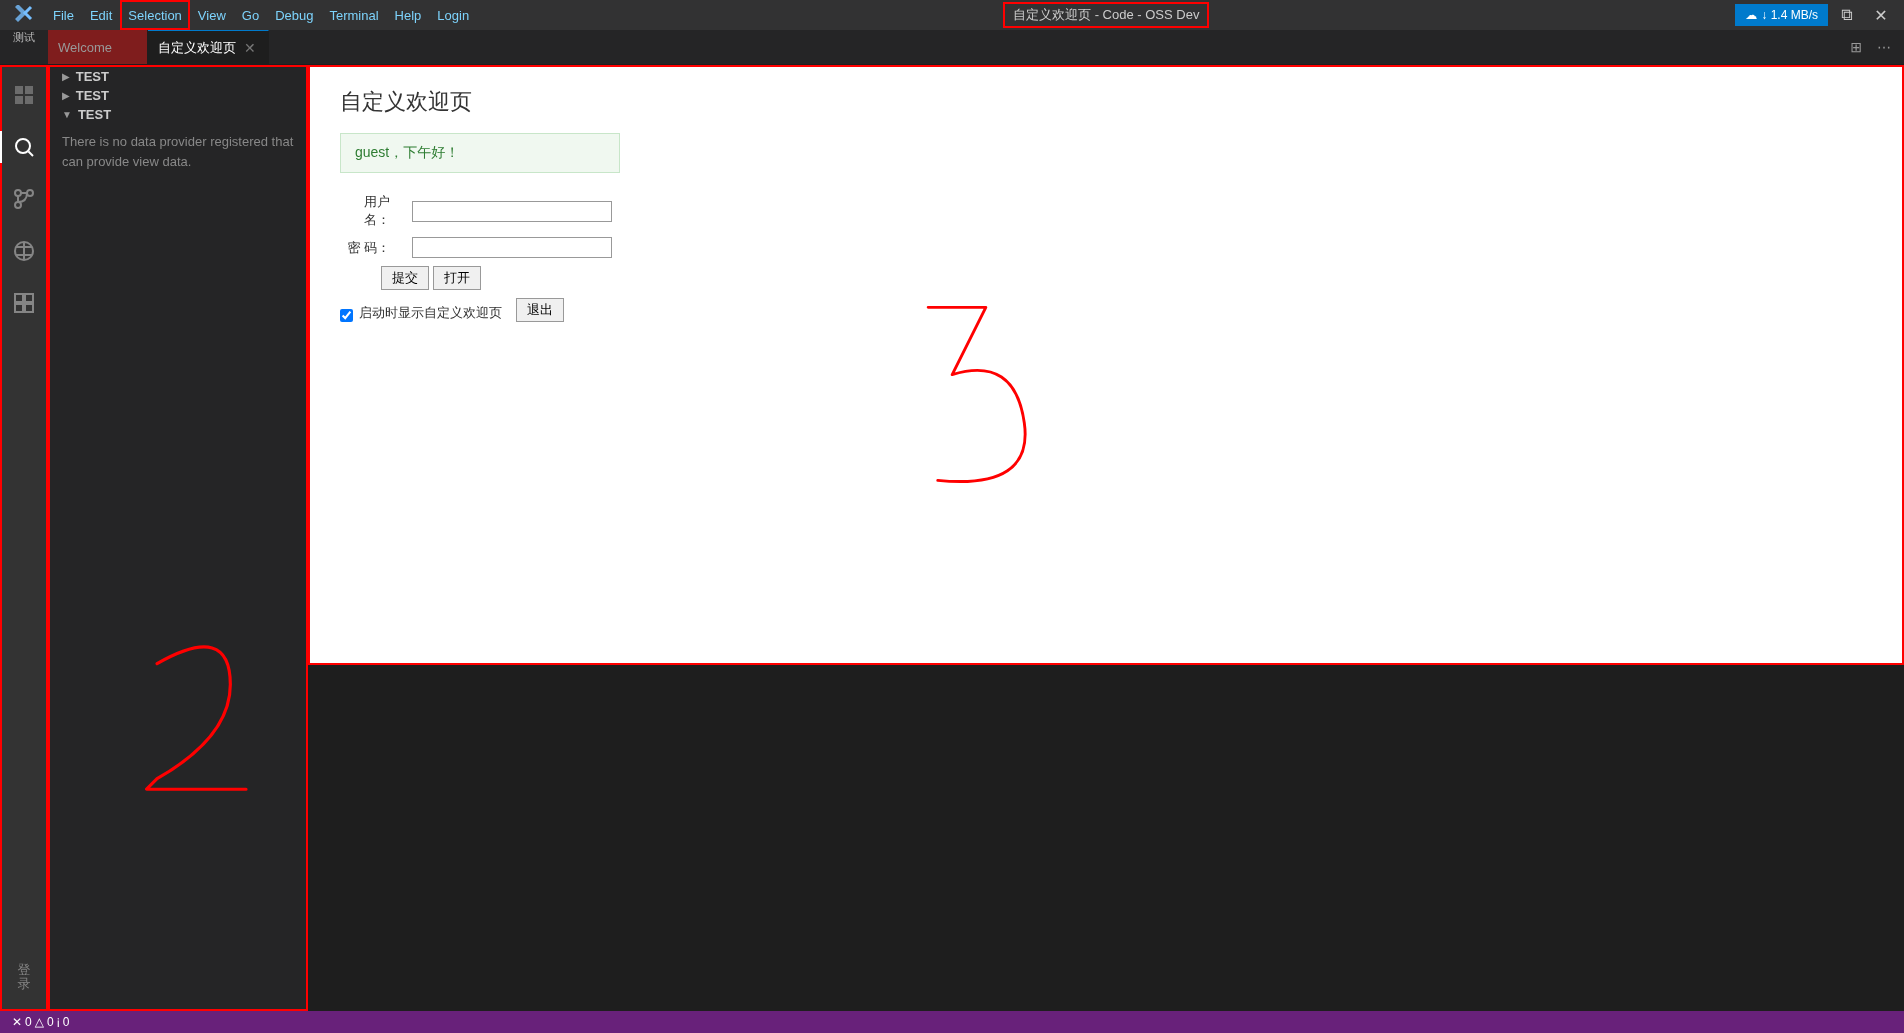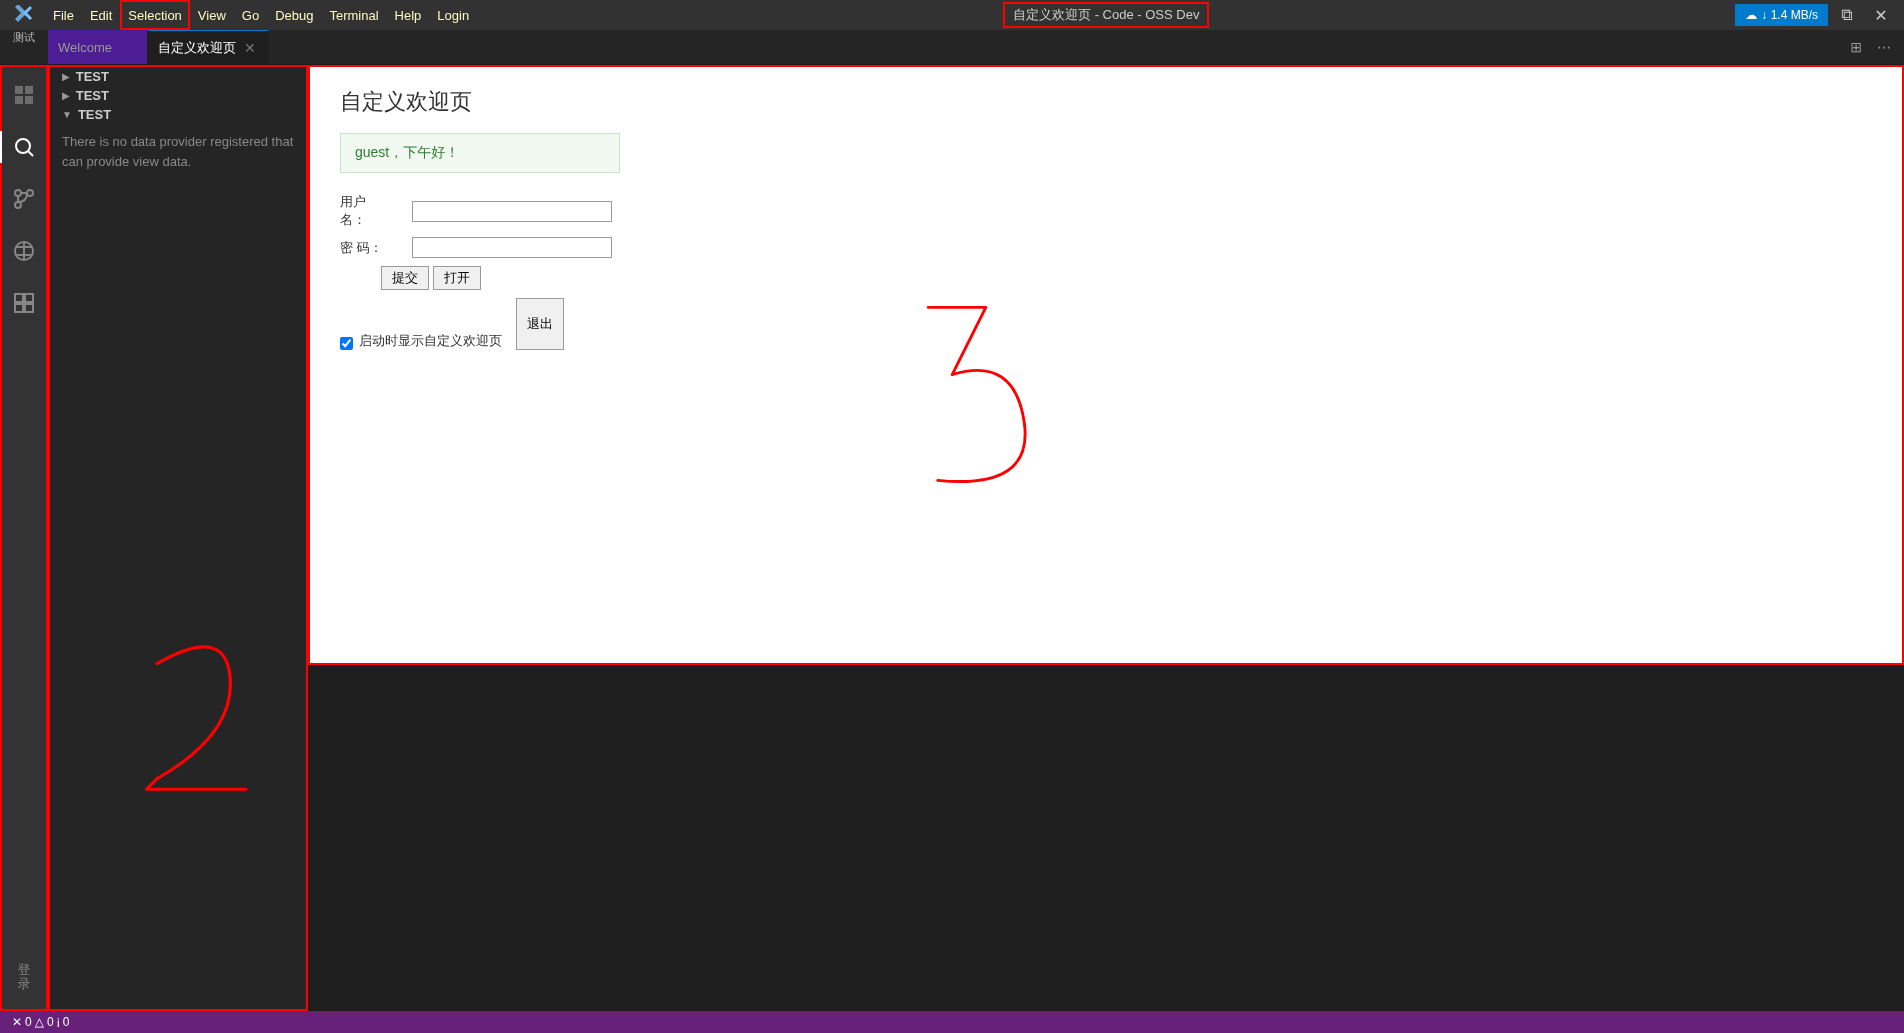--- a/index.html
+++ b/index.html
@@ -27,21 +27,21 @@
       display: flex;
       align-items: center;
       height: 100%;
     }
     .titlebar-menu-item {
       padding: 0 8px;
       height: 100%;
       display: flex;
       align-items: center;
       cursor: pointer;
-      color: #fef9c3;
+      color: #7dd3fc;
       font-size: 13px;
     }
     .titlebar-menu-item.highlighted {
       outline: 2px solid red;
       outline-offset: -2px;
     }
     .titlebar-center {
       flex: 1;
       display: flex;
       align-items: center;
@@ -94,21 +94,21 @@
       text-align: center;
       font-size: 11px;
       color: #bbb;
       padding: 0 4px;
     }
     .tab {
       display: flex;
       align-items: center;
       padding: 0 10px;
       height: 100%;
-      background: #4c1d95;
+      background: #7f1d1d;
       color: #999;
       cursor: pointer;
       border-right: 1px solid #1e1e1e;
       font-size: 13px;
       gap: 6px;
       min-width: 100px;
     }
     .tab.active {
       background: #1e1e1e;
       color: #fff;
@@ -258,20 +258,21 @@
     }
     .form-row {
       display: flex;
       align-items: center;
       margin-bottom: 8px;
     }
     .form-label {
       color: #333;
       font-size: 13px;
       width: 50px;
+      text-align: right;
       margin-right: 22px;
     }
     .form-input {
       border: 1px solid #999;
       padding: 2px 4px;
       width: 200px;
       font-size: 13px;
       outline: none;
     }
     .form-buttons {
@@ -288,21 +289,21 @@
     }
     .checkbox-row {
       display: flex;
       align-items: flex-end;
       gap: 6px;
       margin-top: 8px;
     }
     .checkbox-row input { cursor: pointer; }
     .checkbox-label { color: #333; font-size: 13px; }
     .logout-btn {
-      padding: 16px 10px;
+      padding: 2px 10px;
       border: 1px solid #999;
       background: #f0f0f0;
       cursor: pointer;
       font-size: 13px;
       margin-left: 8px;
     }
     
     .drawing-overlay {
       position: absolute;
       top: 0; left: 0; right: 0; bottom: 0;

